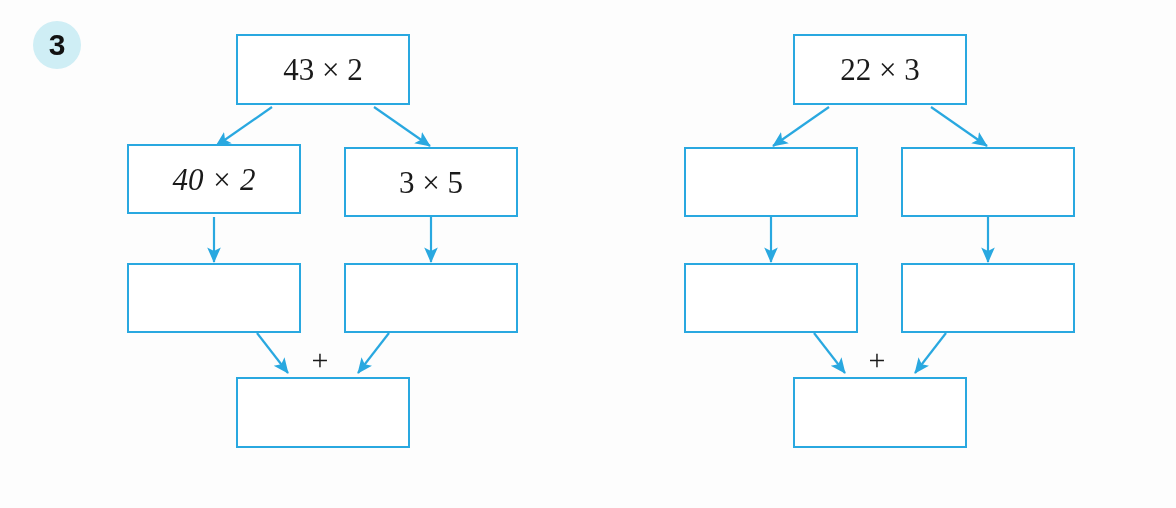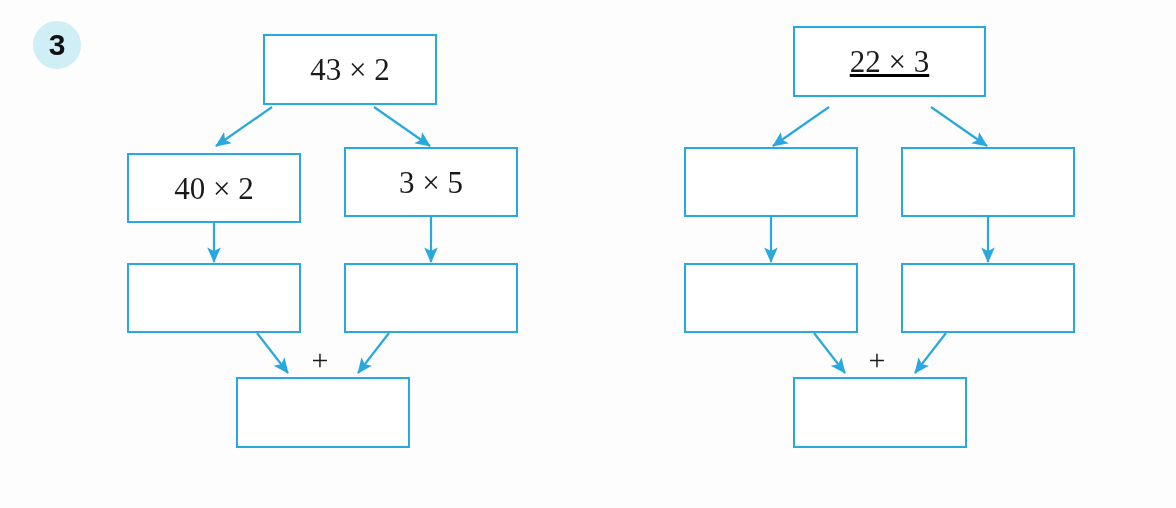--- a/index.html
+++ b/index.html
@@ -115,25 +115,25 @@
       <line x1="931" y1="107" x2="987" y2="146" stroke="#29a8e0" stroke-width="2.2" marker-end="url(#ah)"></line>
       <line x1="771" y1="217" x2="771" y2="262" stroke="#29a8e0" stroke-width="2.2" marker-end="url(#ah)"></line>
       <line x1="988" y1="217" x2="988" y2="262" stroke="#29a8e0" stroke-width="2.2" marker-end="url(#ah)"></line>
       <line x1="814" y1="333" x2="845" y2="373" stroke="#29a8e0" stroke-width="2.2" marker-end="url(#ah)"></line>
       <line x1="946" y1="333" x2="915" y2="373" stroke="#29a8e0" stroke-width="2.2" marker-end="url(#ah)"></line>
     </g>
   </svg>
 
   <div>
 
-    <div class="fbox" style="left:236px; top:34px; width:174px; height:71px;margin-left:27px;">
+    <div class="fbox" style="left:236px; top:34px; width:174px; height:71px;">
       <span class="fbox-text">43 × 2</span>
     </div>
 
-    <div class="fbox" style="left:127px; top:153px; width:174px; height:70px;">
+    <div class="fbox" style="left:127px; top:144px; width:174px; height:70px;font-style:italic;">
       <span class="fbox-text">40 × 2</span>
     </div>
 
     <div class="fbox" style="left:344px; top:147px; width:174px; height:70px;">
       <span class="fbox-text">3 × 5</span>
     </div>
 
     <div class="fbox" style="left:127px; top:263px; width:174px; height:70px;">
       <span class="fbox-text"></span>
     </div>
@@ -144,21 +144,21 @@
 
     <div class="fbox" style="left:236px; top:377px; width:174px; height:71px;">
       <span class="fbox-text"></span>
     </div>
 
     <div class="plus-sign" style="left:307px; top:345px;">+</div>
   </div>
 
   <div>
 
-    <div class="fbox" style="left:793px; top:26px; width:193px; height:71px;text-decoration:underline;">
+    <div class="fbox" style="left:793px; top:34px; width:174px; height:71px;">
       <span class="fbox-text">22 × 3</span>
     </div>
 
     <div class="fbox" style="left:684px; top:147px; width:174px; height:70px;">
       <span class="fbox-text"></span>
     </div>
 
     <div class="fbox" style="left:901px; top:147px; width:174px; height:70px;">
       <span class="fbox-text"></span>
     </div>

